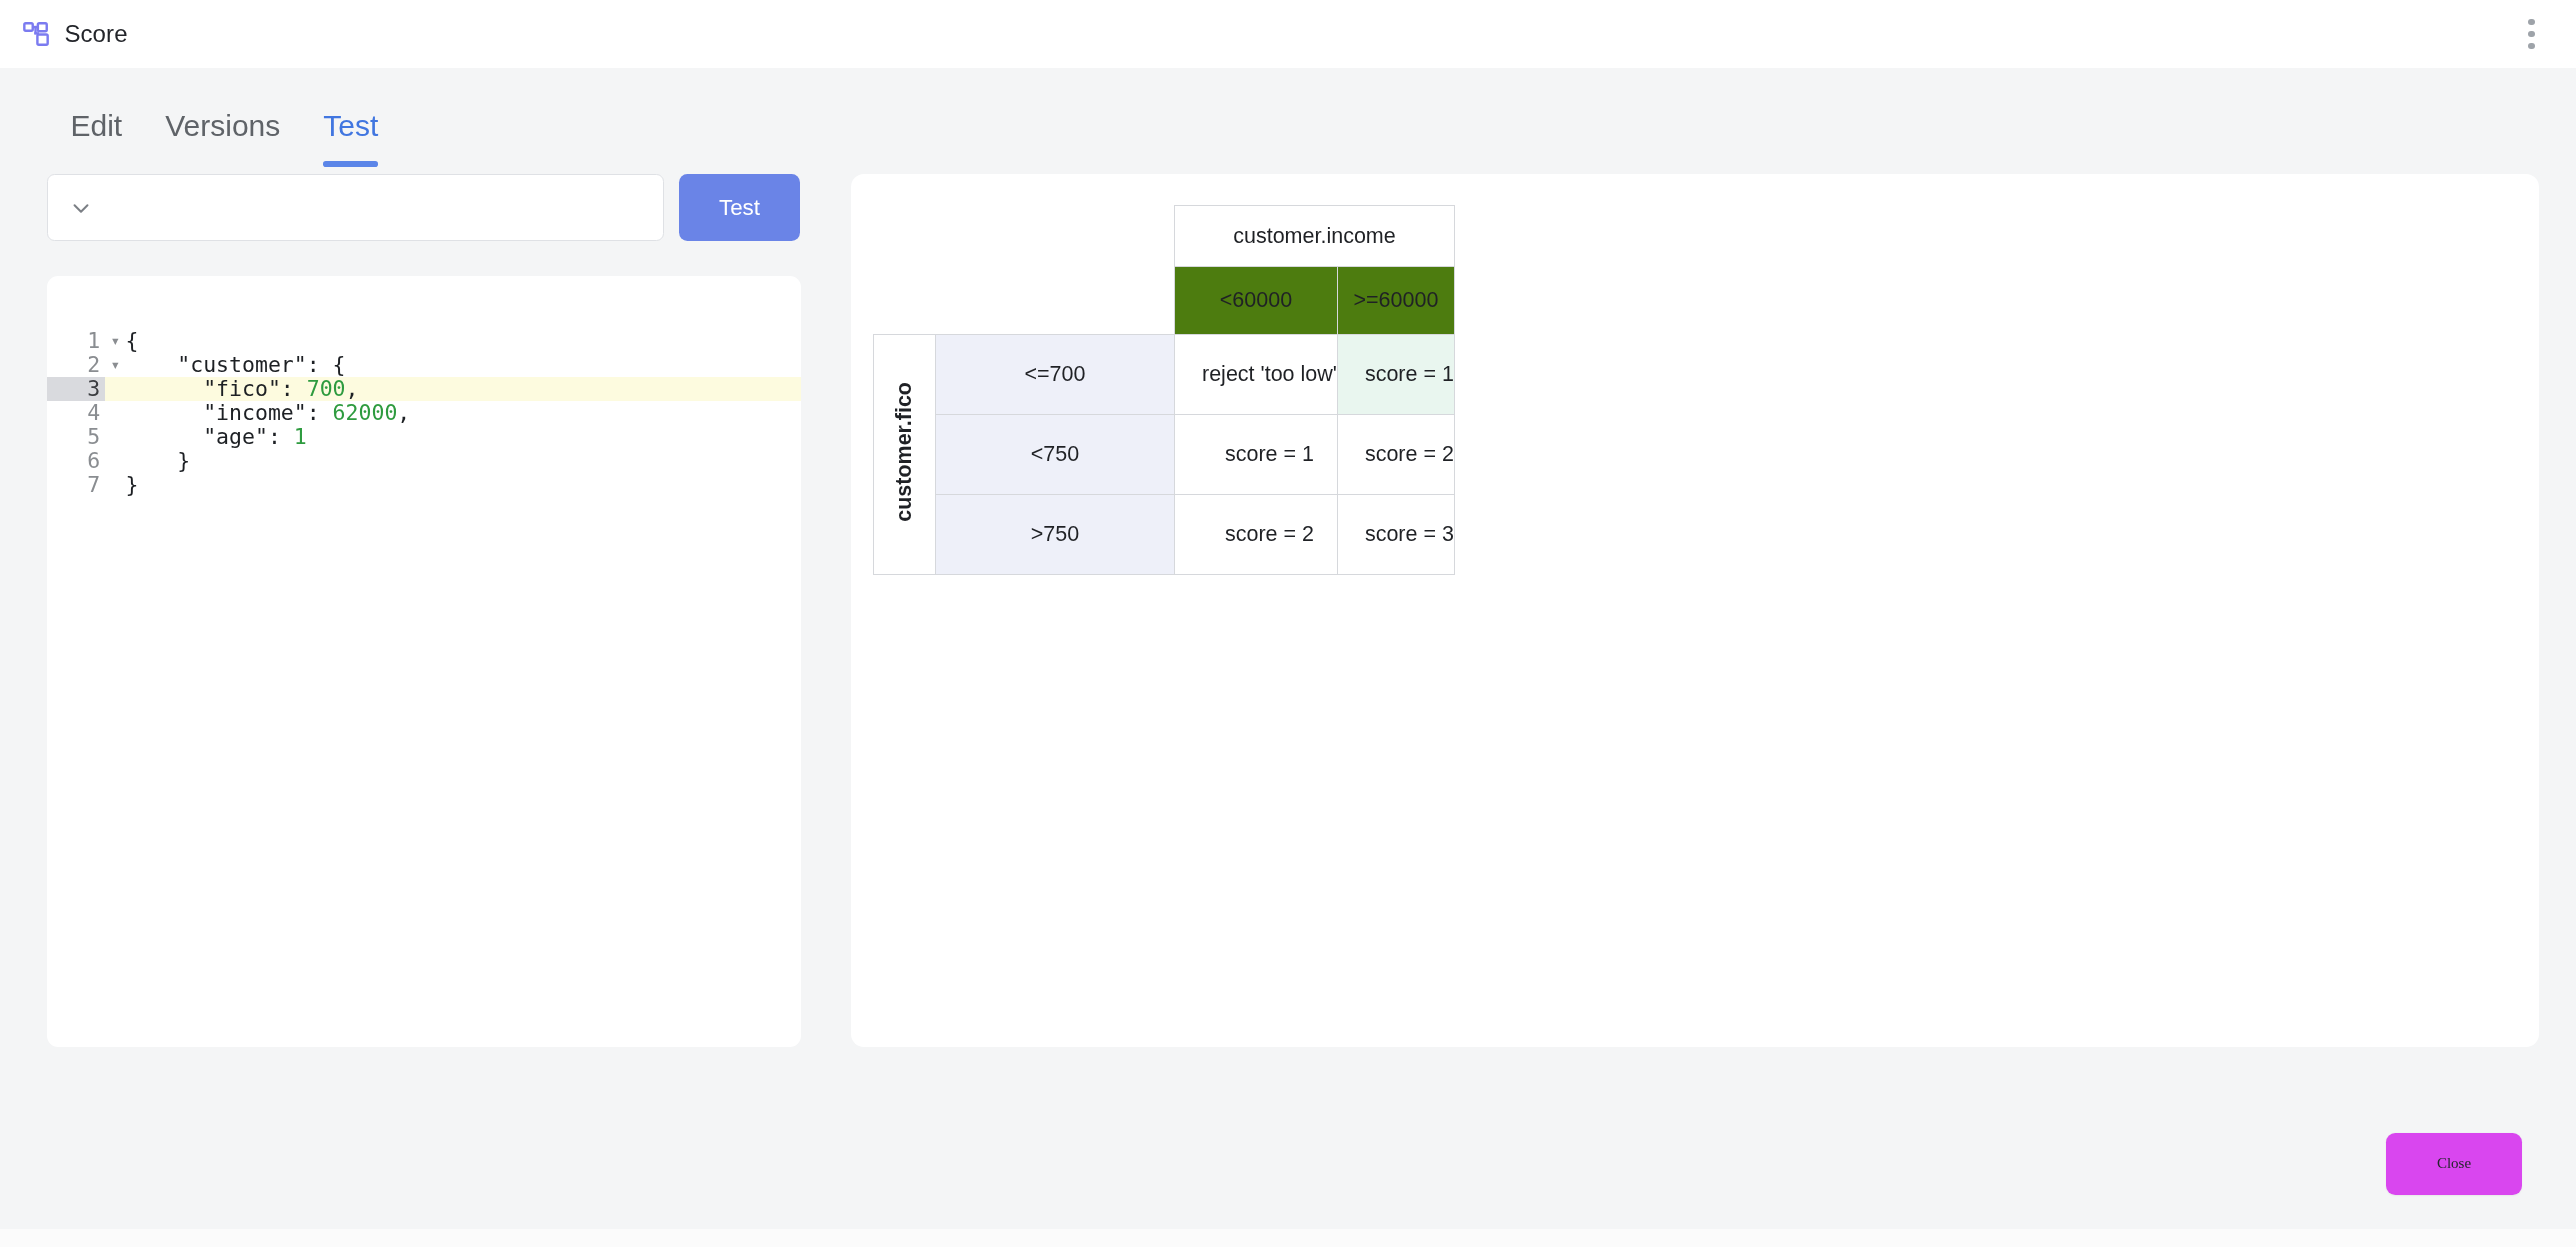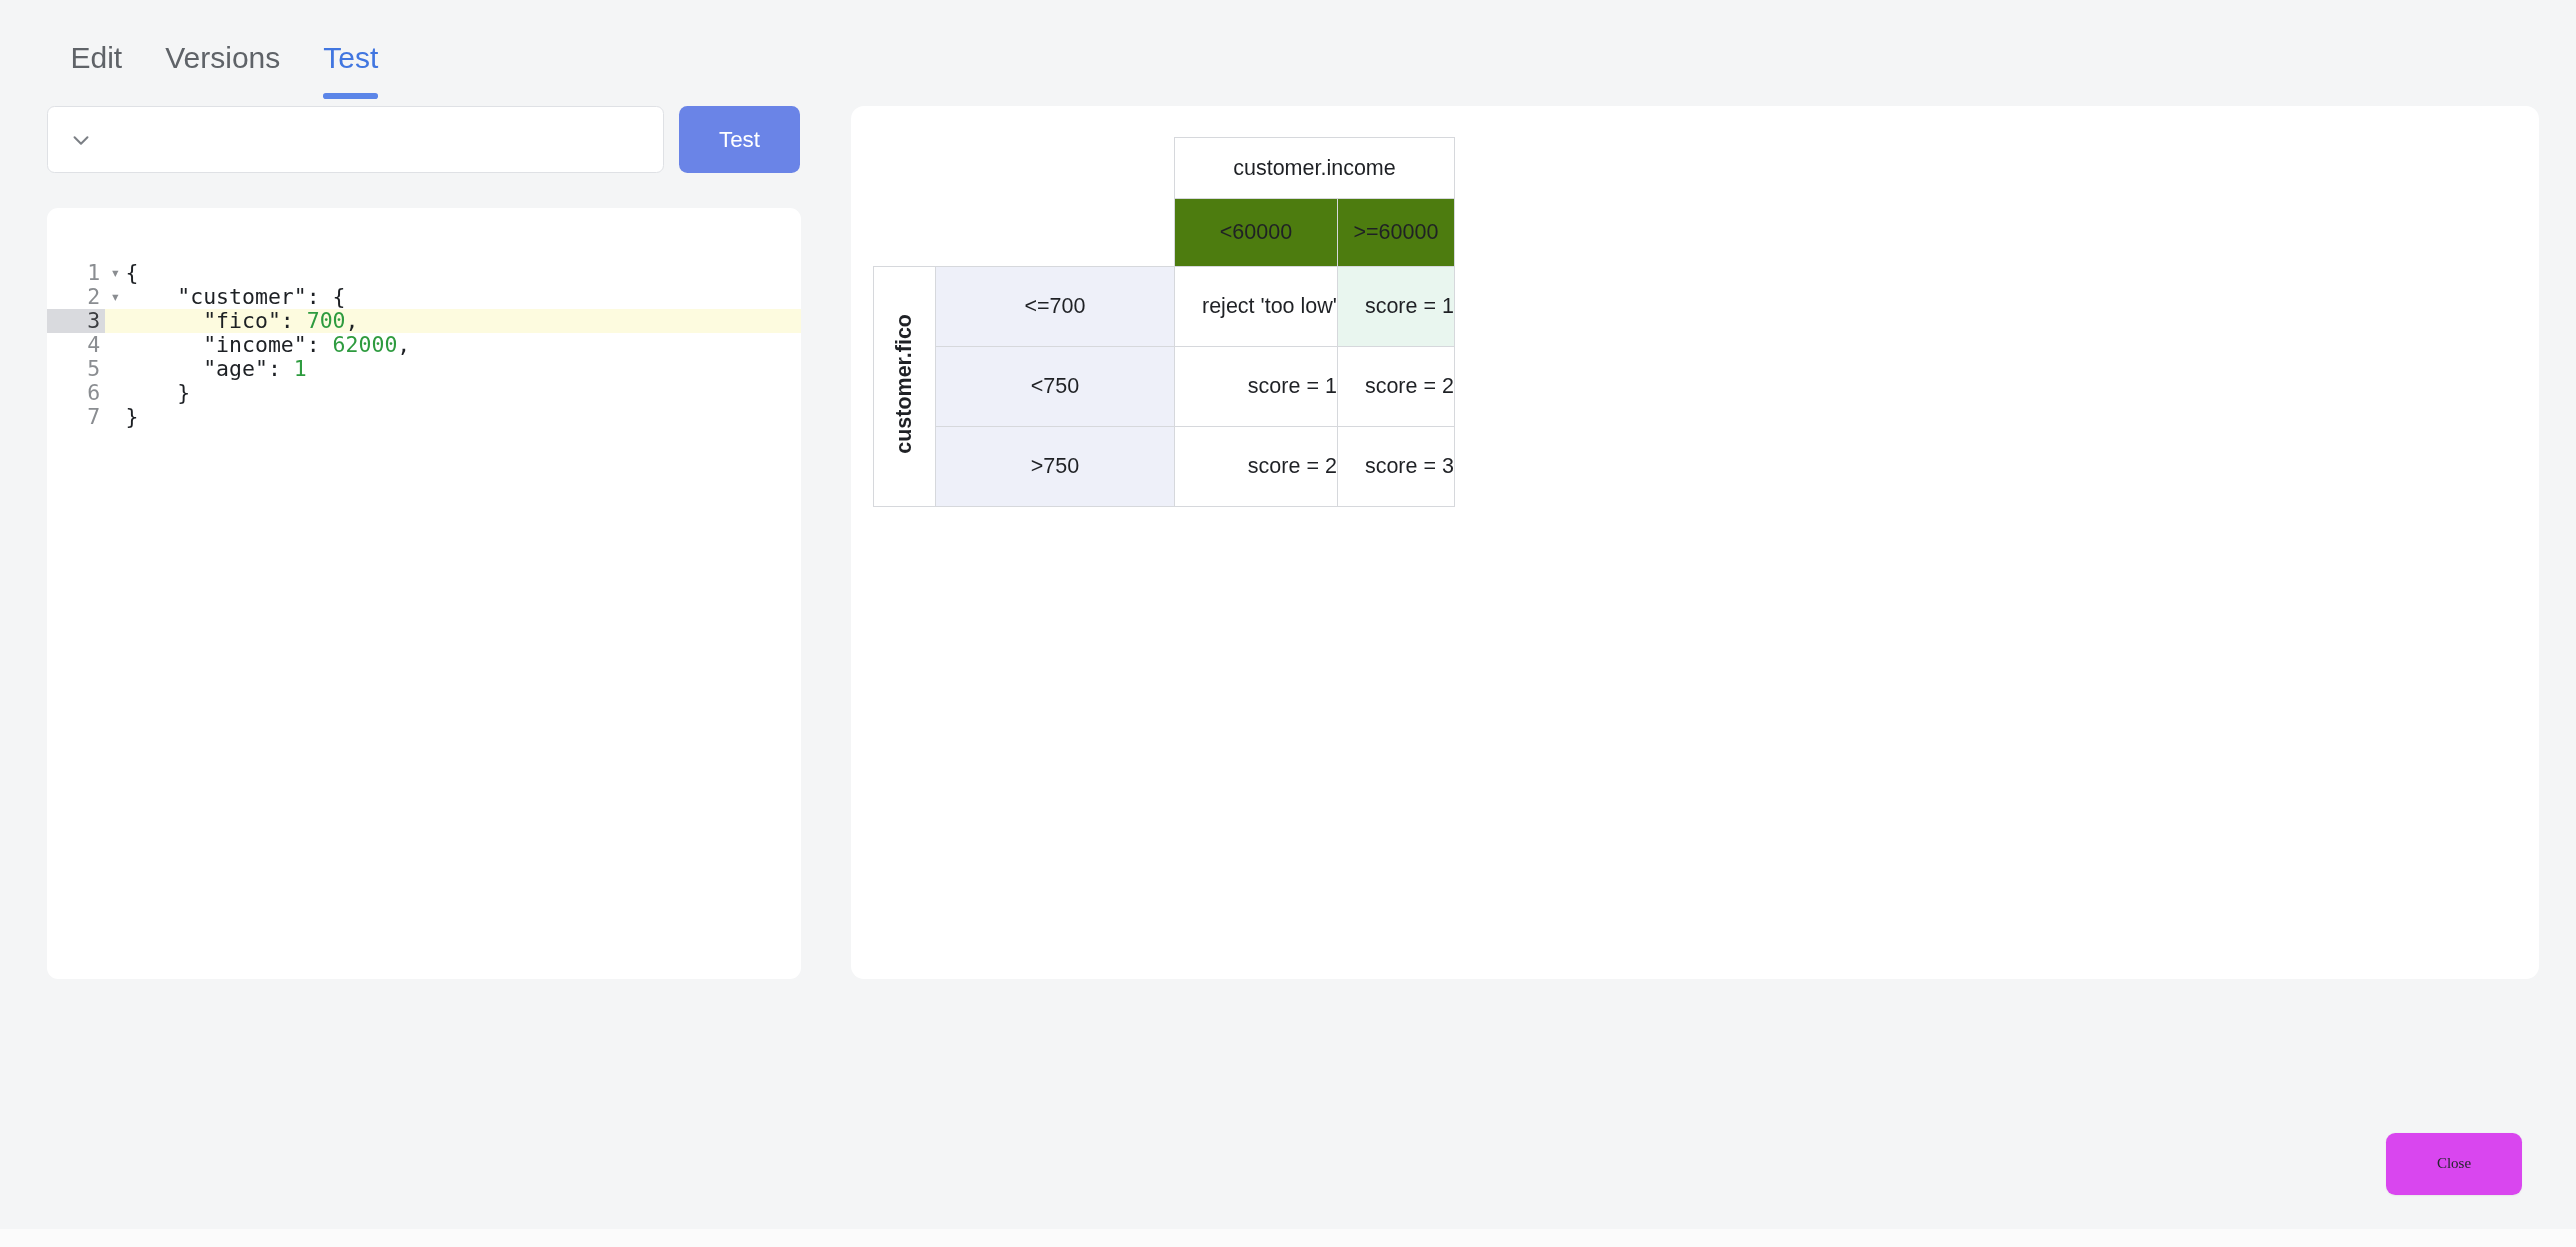--- a/index.html
+++ b/index.html
@@ -229,21 +229,21 @@
     background: #eef0f9;
     text-align: center;
     font-weight: bold;
     height: 80px;
     font-size: 21.5px;
   }
   .cell {
     background: #ffffff;
     padding-left: 27px;
     height: 80px;
-    text-align: right;
+    text-align: center;
     margin-left: 48px;
   }
   .cell.hit { background: #e9f6ef; }
   .blank-corner { border: none !important; background: transparent; }
 
   
   .footer {
     height: 131px;
     flex: none;
     display: flex;
@@ -261,20 +261,41 @@
     font-family: Liberation Serif, serif;
     cursor: pointer;
     box-shadow: 0 0.9px 1.9px rgba(0,0,0,0.06);
   }
 </style>
 </head>
 <body>
 
 <div class="window">
 
+  <div class="titlebar">
+    <div class="title-left">
+      <span class="flow-icon">
+        <svg viewBox="0 0 30 30" width="28" height="28" aria-hidden="true">
+          <rect x="2.5" y="3.5" width="9" height="8" rx="1.5" fill="#ffffff" stroke="#7b7bf0" stroke-width="2.6"></rect>
+          <rect x="17" y="3.5" width="9.5" height="8.5" rx="1.5" fill="#ffffff" stroke="#7b7bf0" stroke-width="2.6"></rect>
+          <rect x="16.5" y="15.5" width="11" height="11" rx="1.5" fill="#ffffff" stroke="#7b7bf0" stroke-width="2.6"></rect>
+          <rect x="11.5" y="6.3" width="6" height="2.6" fill="#7b7bf0"></rect>
+          <rect x="13.2" y="6.3" width="2.6" height="9" fill="#7b7bf0"></rect>
+          <rect x="13.2" y="13" width="5" height="2.6" fill="#7b7bf0"></rect>
+        </svg>
+      </span>
+      <span class="app-title">Score</span>
+    </div>
+    <div class="titlebar-spacer"></div>
+    <div class="kebab">
+      <i></i>
+      <i></i>
+      <i></i>
+    </div>
+  </div>
 
   <div class="body-area">
 
     <div class="tabs">
       <div class="tab">
         <span>Edit</span>
       </div>
       <div class="tab">
         <span>Versions</span>
       </div>

